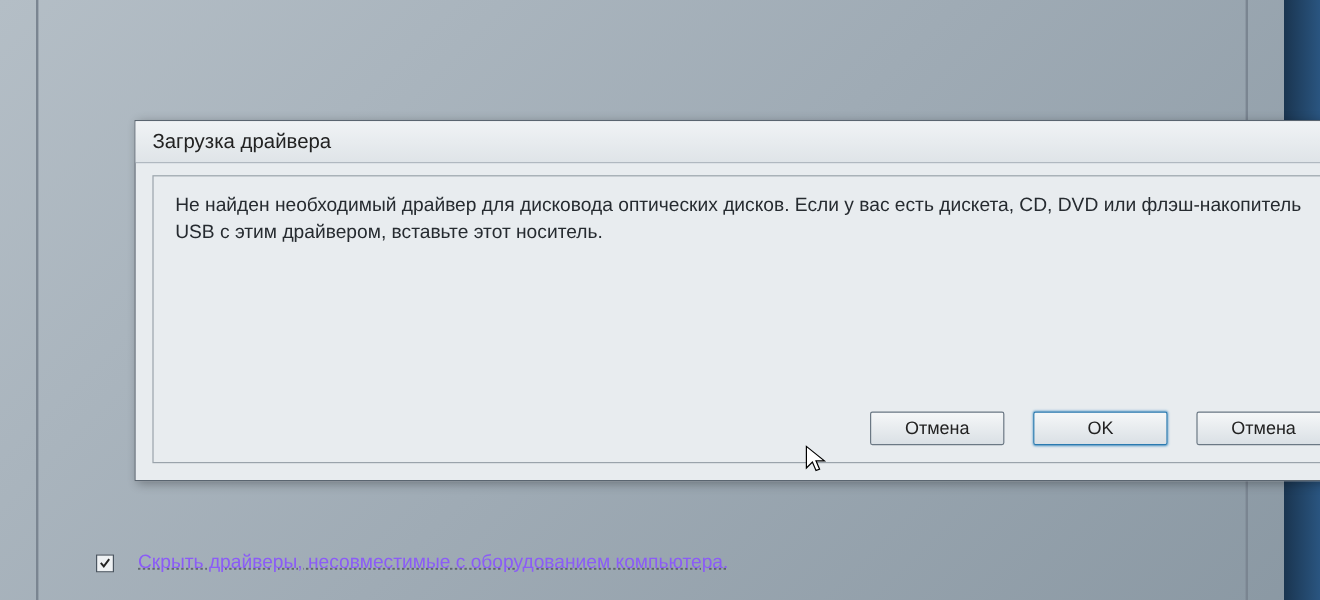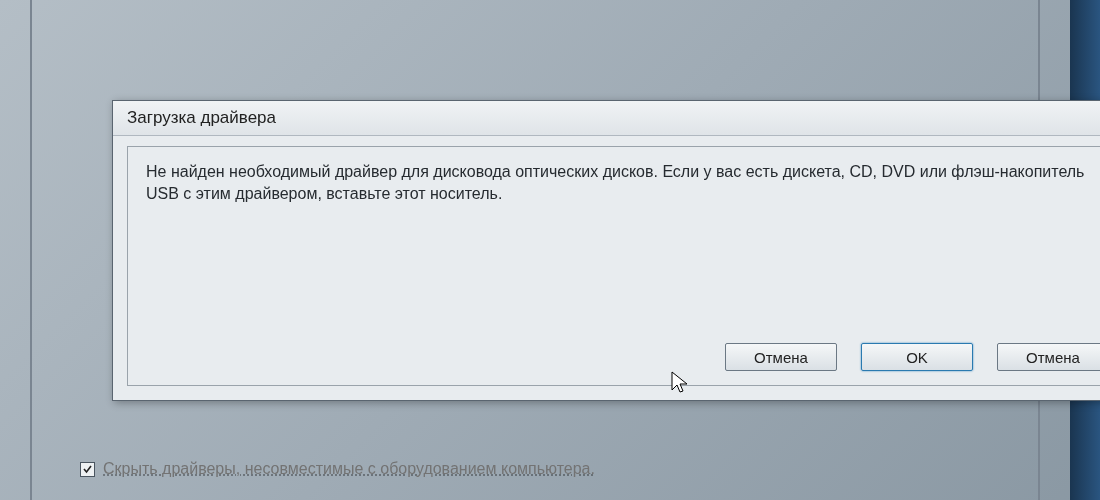--- a/index.html
+++ b/index.html
@@ -118,24 +118,25 @@
       border: 1px solid #4a5560;
       background: #eef1f3;
       display: flex;
       align-items: center;
       justify-content: center;
       font-size: 12px;
       color: #222;
     }
     .checkbox-label {
       font-size: 16px;
-      color: #737373;
+      color: #8b5cf6;
       text-decoration: underline;
       text-decoration-style: dotted;
       text-decoration-color: rgba(0,0,0,0.4);
+      margin-left: 12px;
     }
     .right-edge {
       position: absolute;
       right: 0;
       top: 0;
       width: 30px;
       height: 100%;
       background: linear-gradient(90deg, #1a3550, #2a5580);
     }
   </style>

